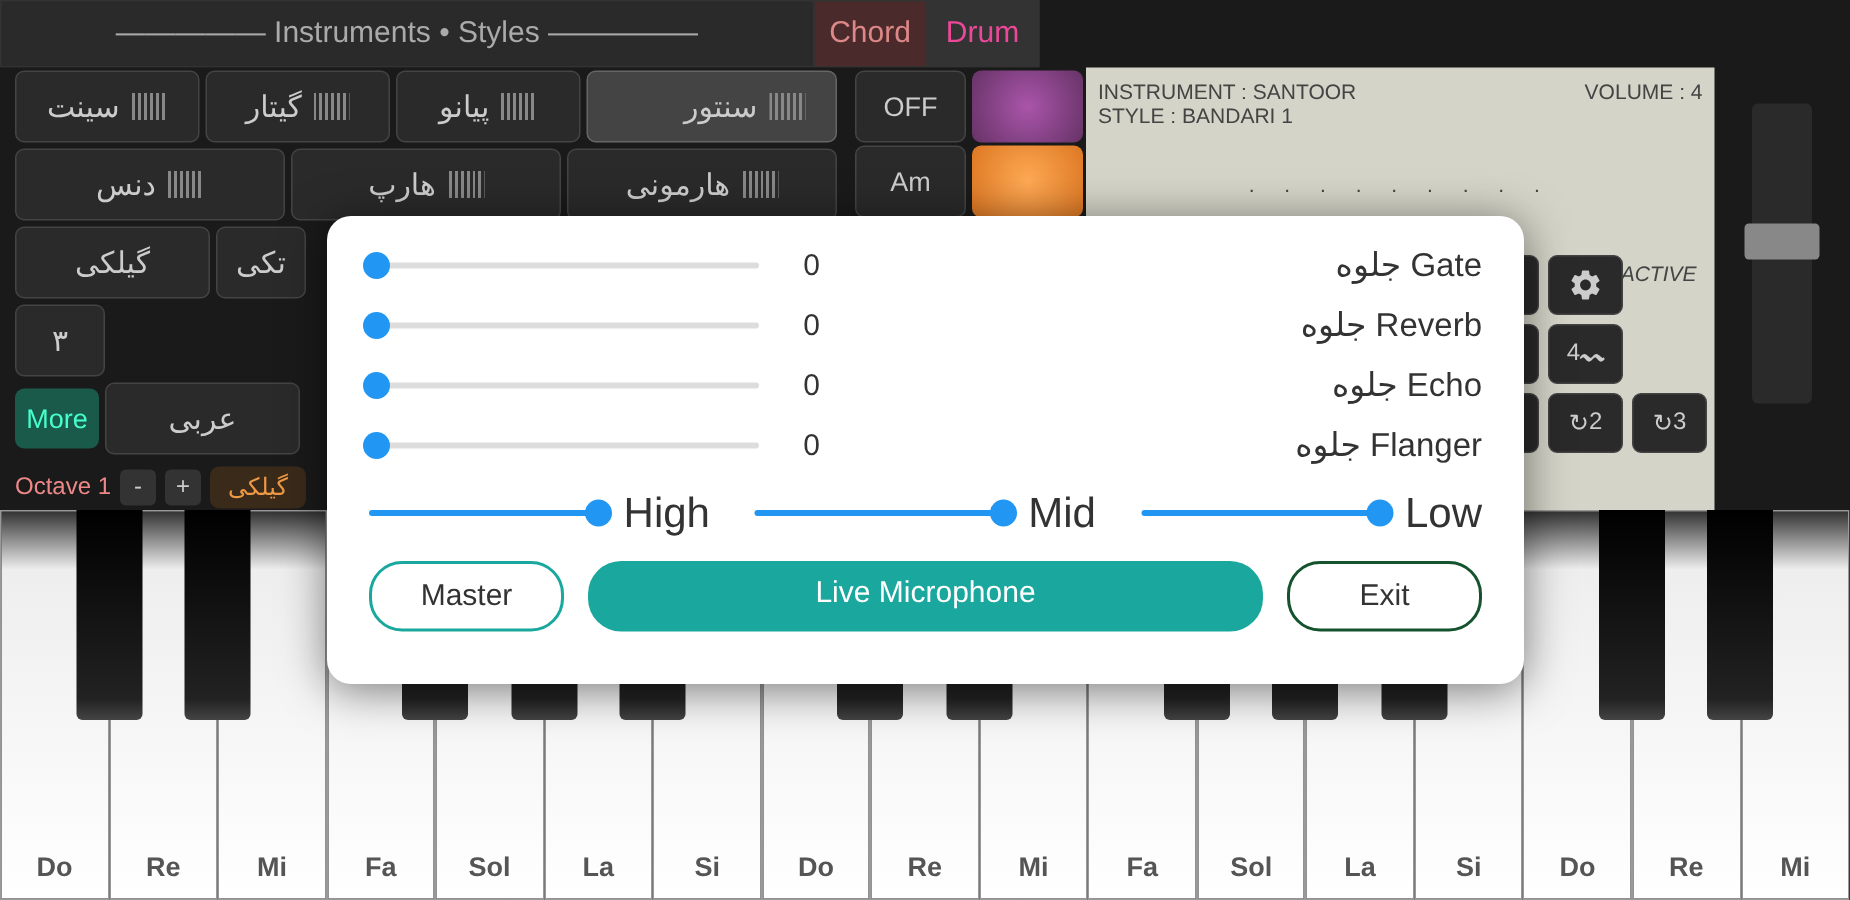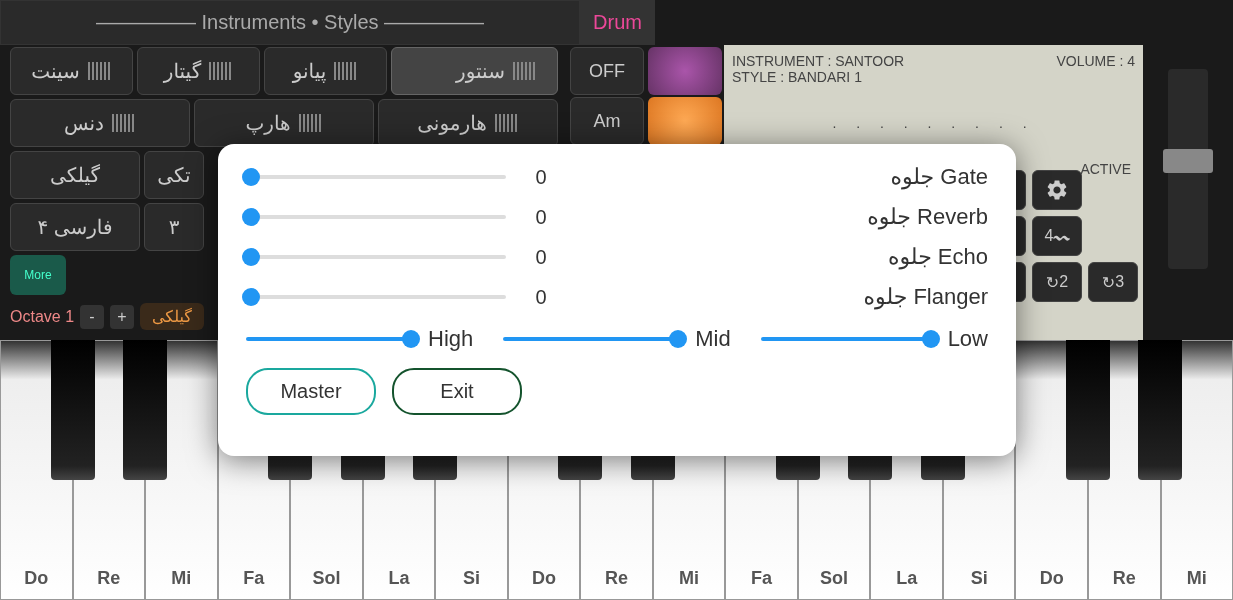--- a/index.html
+++ b/index.html
@@ -9,39 +9,39 @@
 .header-instruments { flex: 1; background: #2a2a2a; color: #aaa; display: flex; align-items: center; justify-content: center; font-size: 20px; border: 1px solid #333; }
 .header-chord { width: 75px; background: #4a2a2a; color: #d88; display: flex; align-items: center; justify-content: center; font-size: 20px; border: 1px solid #333; }
 .header-drum { width: 75px; background: #333; color: #ec4899; display: flex; align-items: center; justify-content: center; font-size: 20px; border: 1px solid #333; }
 
 .main-area { display: flex; height: 295px; }
 .instruments-panel { width: 568px; background: #1a1a1a; padding: 2px; }
 .inst-row { display: flex; gap: 4px; margin-bottom: 4px; padding: 0 8px; }
 .inst-btn { flex: 1; height: 48px; background: #2a2a2a; border: 1px solid #444; border-radius: 6px; display: flex; align-items: center; justify-content: center; gap: 8px; color: #ccc; font-size: 20px; cursor: pointer; }
 .inst-btn.selected { background: #444; border-color: #666; padding-left: 44px; }
 .inst-icon { width: 24px; height: 18px; background: repeating-linear-gradient(90deg, #888 0px, #888 2px, transparent 2px, transparent 4px); }
-.more-btn { width: 56px; height: 40px; background: #1a5a4a; color: #4fc; border-radius: 6px; display: flex; align-items: center; justify-content: center; font-size: 12px; cursor: pointer; }
+.more-btn { width: 56px; height: 40px; background: #1a5a4a; color: #4fc; border-radius: 6px; display: flex; align-items: center; justify-content: center; font-size: 18px; cursor: pointer; }
 
 .octave-row { display: flex; align-items: center; gap: 6px; padding: 4px 8px; }
 .octave-label { color: #e88; font-size: 16px; }
 .oct-btn { width: 24px; height: 24px; background: #333; color: #ccc; border-radius: 4px; display: flex; align-items: center; justify-content: center; cursor: pointer; }
 .dastgah { background: #3a2a1a; color: #e94; padding: 4px 12px; border-radius: 6px; font-size: 16px; }
 
 .chord-col { width: 78px; background: #1a1a1a; }
 .chord-btn { height: 48px; margin: 2px; background: #2a2a2a; border: 1px solid #444; border-radius: 6px; display: flex; align-items: center; justify-content: center; color: #ccc; font-size: 18px; cursor: pointer; }
 
 .drum-col { width: 78px; background: #1a1a1a; }
 .drum-btn { height: 48px; margin: 2px; border-radius: 6px; cursor: pointer; }
 .drum-purple { background: radial-gradient(circle, #a5a 0%, #636 100%); }
 .drum-orange { background: radial-gradient(circle, #fa5 0%, #d72 100%); }
 
 .lcd-panel { flex: 1; background: #d4d4c8; padding: 8px; font-family: 'Courier New', monospace; color: #444; font-size: 14px; position: relative; }
 .lcd-line { display: flex; justify-content: space-between; }
 .lcd-dots { text-align: center; margin-top: 30px; letter-spacing: 8px; }
-.lcd-active { position: absolute; right: 12px; top: 116px; }
+.lcd-active { position: absolute; right: 12px; top: 129px; font-style: italic; }
 
 .right-controls { width: 90px; background: #1a1a1a; padding: 4px; }
 .vol-slider { width: 40px; height: 200px; margin: 20px auto; background: #2a2a2a; border-radius: 4px; position: relative; }
 .vol-thumb { width: 50px; height: 24px; background: #888; position: absolute; left: -5px; top: 80px; border-radius: 3px; }
 
 .extra-controls { position: absolute; right: 95px; top: 170px; display: flex; flex-direction: column; gap: 6px; }
 .ctrl-row { display: flex; gap: 6px; }
 .ctrl-btn { width: 50px; height: 40px; background: #2a2a2a; border: 1px solid #444; border-radius: 6px; display: flex; align-items: center; justify-content: center; color: #ccc; cursor: pointer; }
 .ctrl-btn svg { width: 24px; height: 24px; }
 
@@ -55,33 +55,34 @@
 .fx-row { display: flex; align-items: center; margin-bottom: 14px; gap: 20px; }
 .fx-slider { width: 260px; height: 4px; background: #ddd; border-radius: 2px; position: relative; cursor: pointer; }
 .fx-thumb { width: 18px; height: 18px; background: #2196f3; border-radius: 50%; position: absolute; top: -7px; left: -4px; }
 .fx-thumb.end { left: auto; right: -4px; }
 .fx-value { width: 30px; text-align: center; color: #333; font-size: 20px; }
 .fx-label { flex: 1; text-align: right; color: #333; font-size: 22px; }
 
 .eq-row { display: flex; gap: 30px; margin-top: 16px; margin-bottom: 16px; }
 .eq-item { display: flex; align-items: center; gap: 12px; flex: 1; }
 .eq-slider { flex: 1; height: 4px; background: #2196f3; border-radius: 2px; position: relative; cursor: pointer; }
-.eq-label { color: #333; font-size: 22px; }
+.eq-label { color: #333; font-size: 28px; }
 
 .modal-buttons { display: flex; gap: 16px; }
 .modal-btn { flex: 0 0 auto; padding: 10px 28px; border-radius: 22px; font-size: 20px; cursor: pointer; text-align: center; }
 .btn-master { border: 2px solid #1aa89e; color: #333; background: #fff; width: 130px; }
 .btn-live { background: #1aa89e; color: #fff; flex: 1; }
 .btn-exit { border: 2px solid #14532d; color: #333; background: #fff; width: 130px; }
 </style>
 </head>
 <body>
 
 <div class="top-area">
   <div class="header-instruments">————— Instruments • Styles —————</div>
+  <div class="header-chord">Chord</div>
   <div class="header-drum">Drum</div>
   <div style="flex:1"></div>
 </div>
 
 <div class="main-area">
   <div class="instruments-panel">
     <div class="inst-row">
       <div class="inst-btn">
           <span>سینت</span>
           <span class="inst-icon"></span>
@@ -115,29 +116,29 @@
     </div>
     <div class="inst-row">
       <div class="inst-btn" style="flex:0 0 130px">
           <span>گیلکی</span>
         </div>
       <div class="inst-btn" style="flex:0 0 60px">
           <span>تکی</span>
         </div>
     </div>
     <div class="inst-row">
-      <div class="inst-btn" style="flex:0 0 130px">
-          <span>فارسی ۴</span>
-        </div>
       <div class="inst-btn" style="flex:0 0 60px">
           <span>۳</span>
         </div>
     </div>
     <div class="inst-row" style="align-items:center">
       <div class="more-btn">More</div>
+      <div class="inst-btn" style="flex:0 0 130px">
+          <span>عربی</span>
+        </div>
     </div>
     <div class="octave-row">
       <span class="octave-label">Octave 1</span>
       <div class="oct-btn">-</div>
       <div class="oct-btn">+</div>
       <div class="dastgah">گیلکی</div>
     </div>
   </div>
 
   <div class="chord-col">
@@ -320,15 +321,16 @@
     </div>
     <div class="eq-item">
       <div class="eq-slider">
           <div class="fx-thumb end"></div>
         </div>
       <span class="eq-label">Low</span>
     </div>
   </div>
   <div class="modal-buttons">
     <div class="modal-btn btn-master">Master</div>
+    <div class="modal-btn btn-live">Live Microphone</div>
     <div class="modal-btn btn-exit">Exit</div>
   </div>
 </div>
 
 </body></html>

